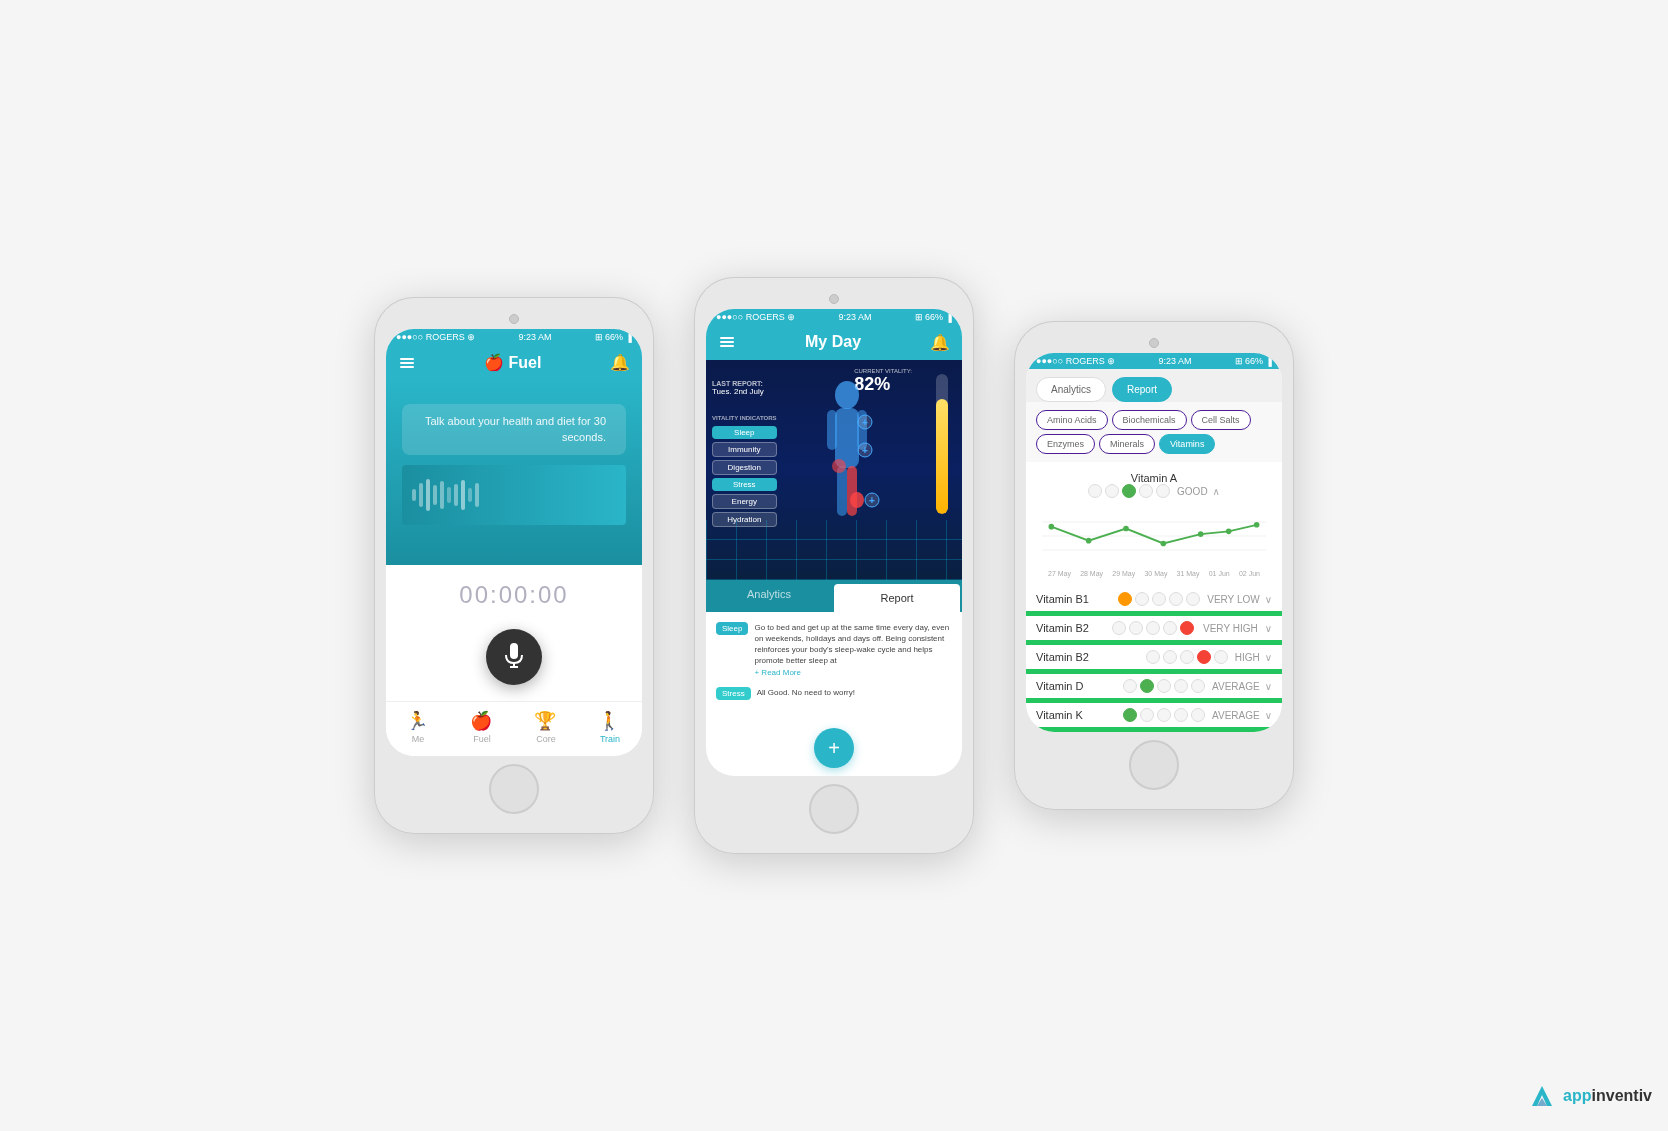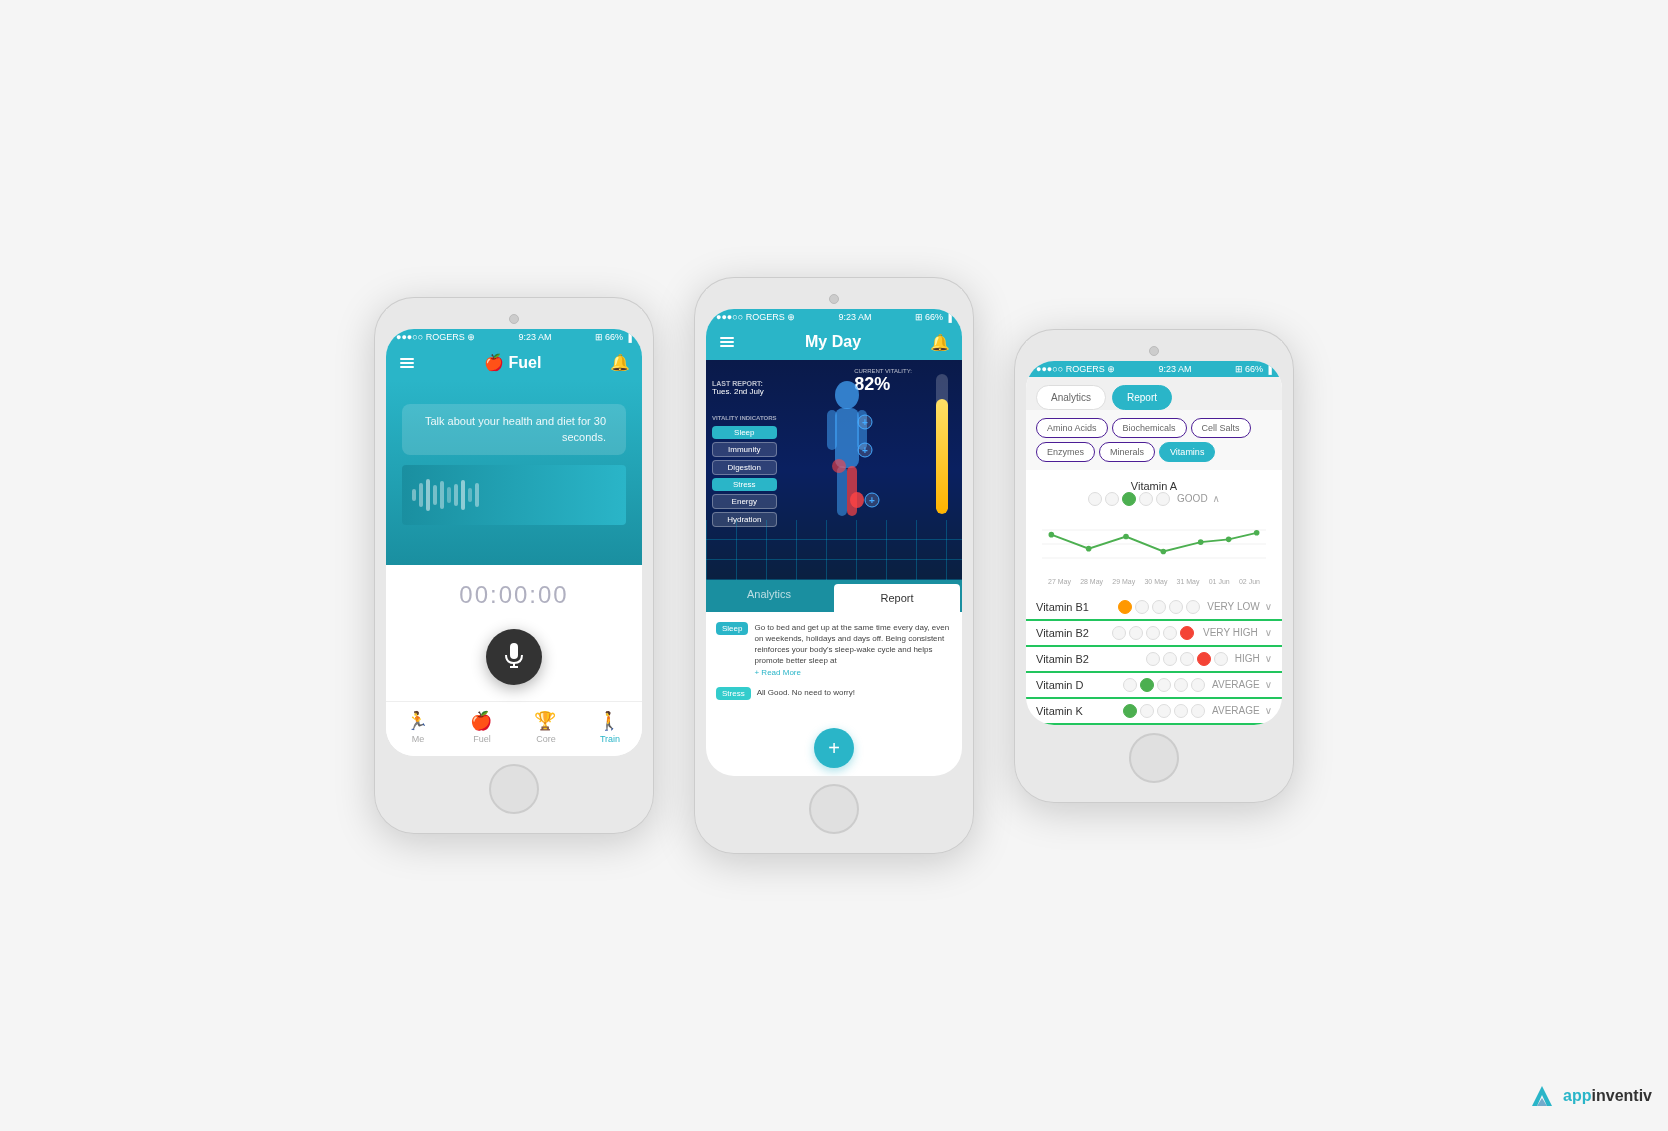--- a/index.html
+++ b/index.html
@@ -408,21 +408,21 @@
       display: flex;
       justify-content: space-between;
       padding: 0 6px;
       font-size: 7px;
       color: #aaa;
     }
     .vitamin-row {
       display: flex;
       align-items: center;
       padding: 5px 10px;
-      border-bottom: 2px solid #22c55e;
+      border-bottom: 5px solid #22c55e;
     }
 
     
     .branding {
       position: absolute;
       bottom: 20px;
       right: 16px;
       display: flex;
       align-items: center;
       gap: 6px;

